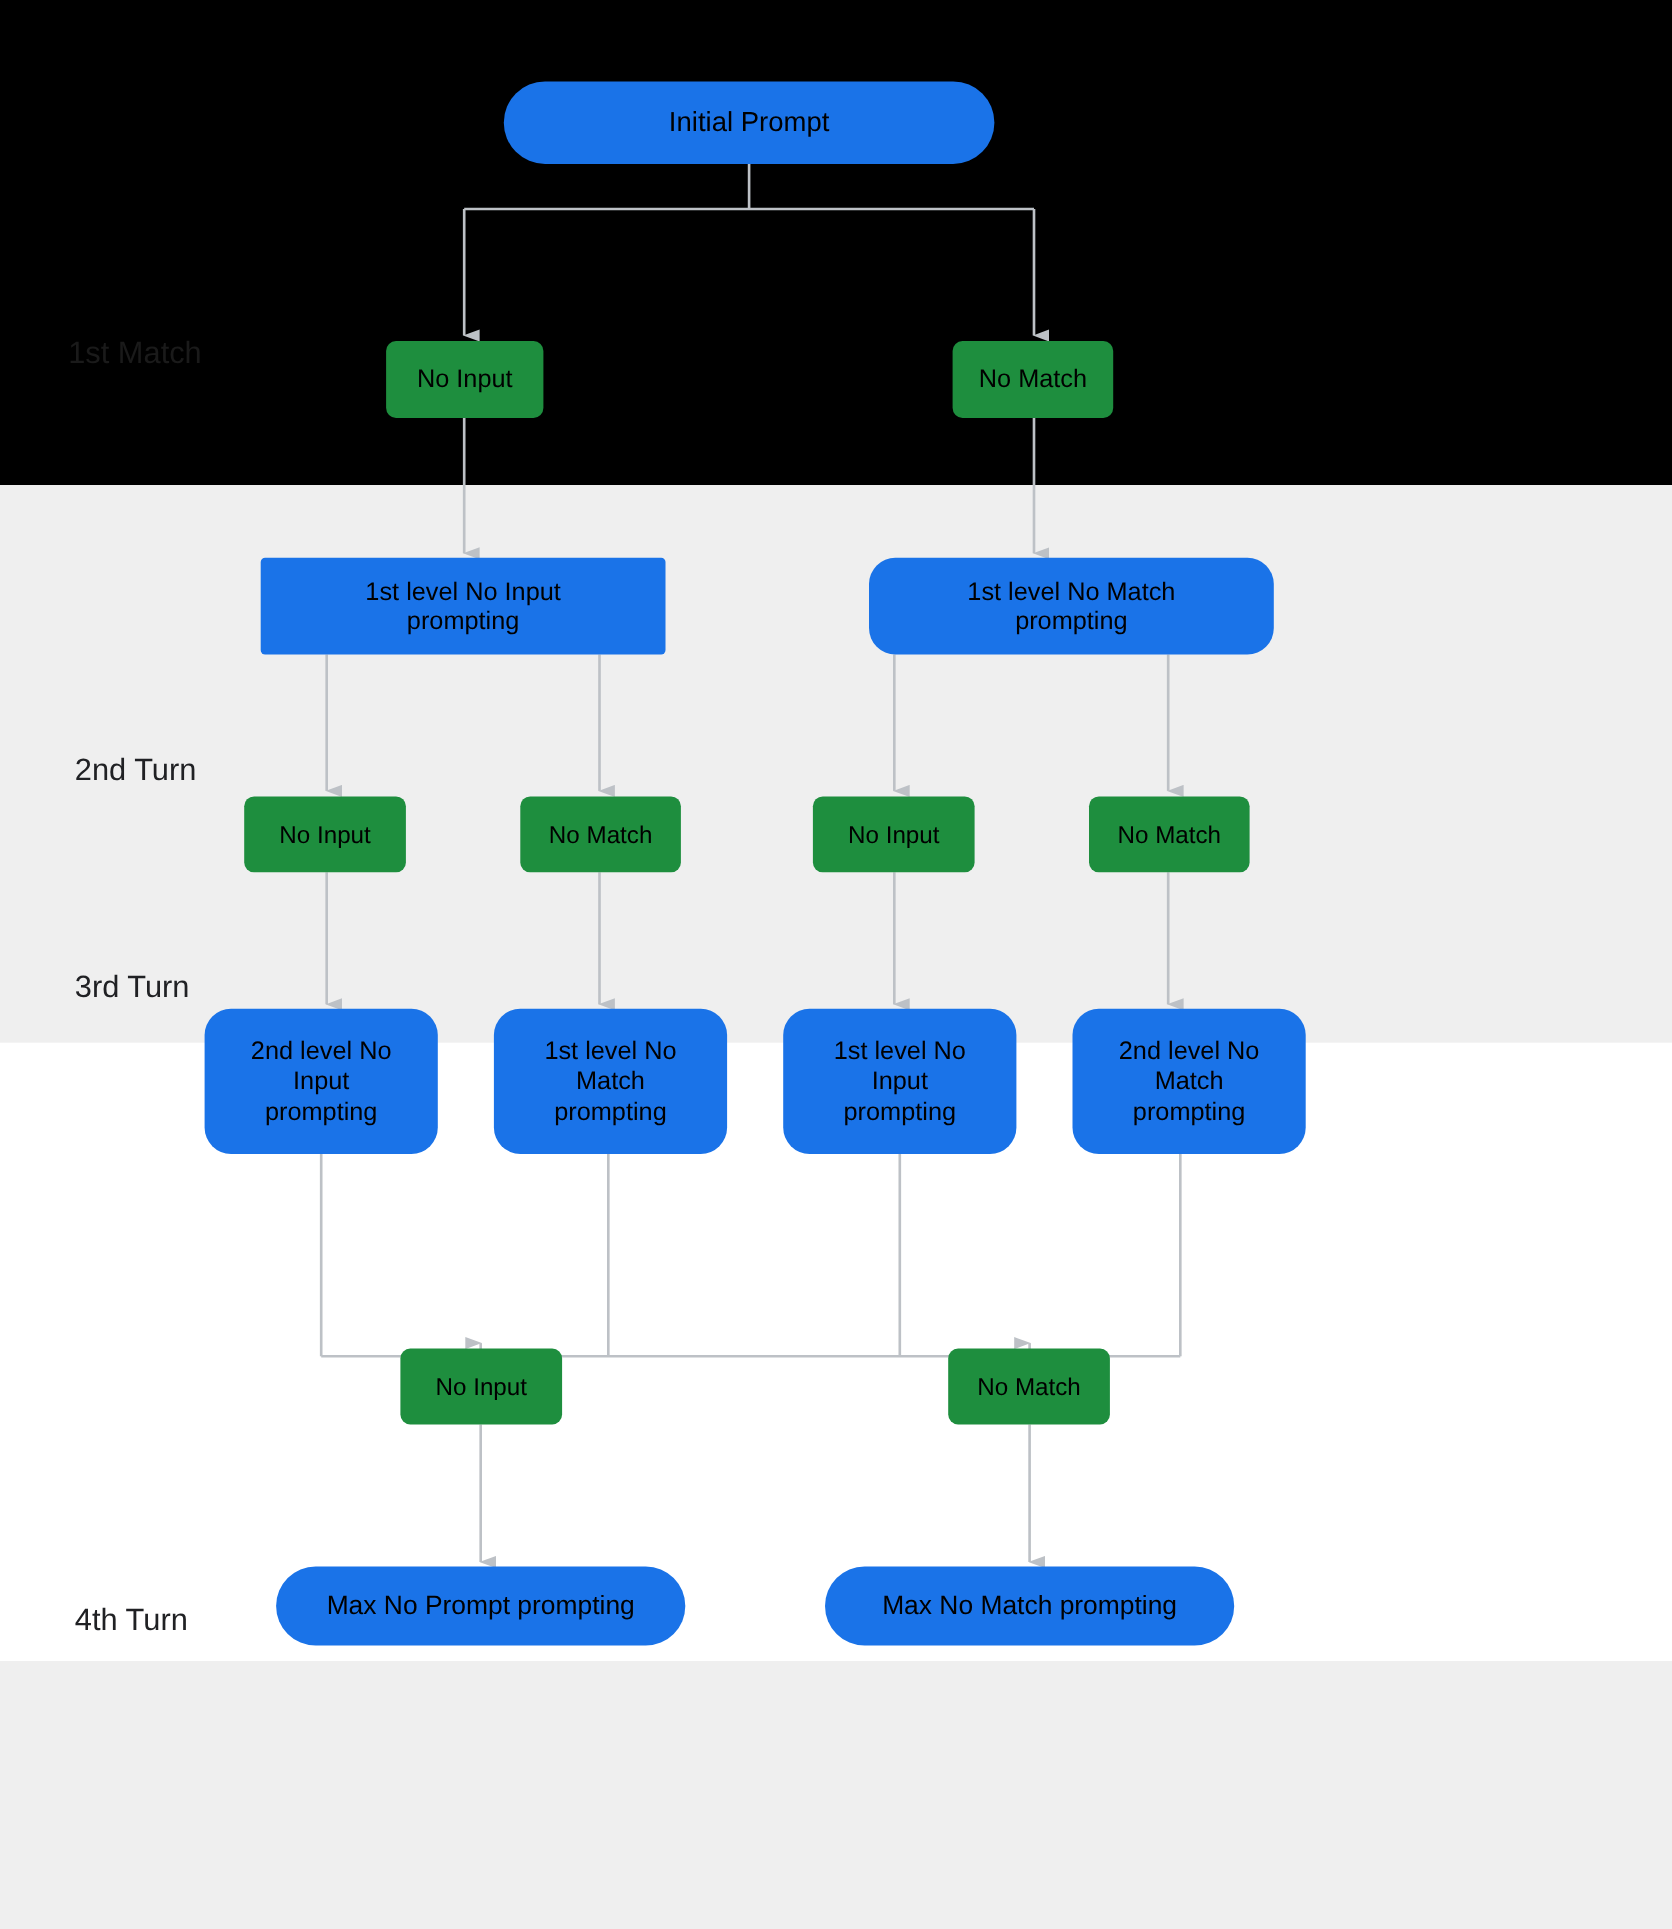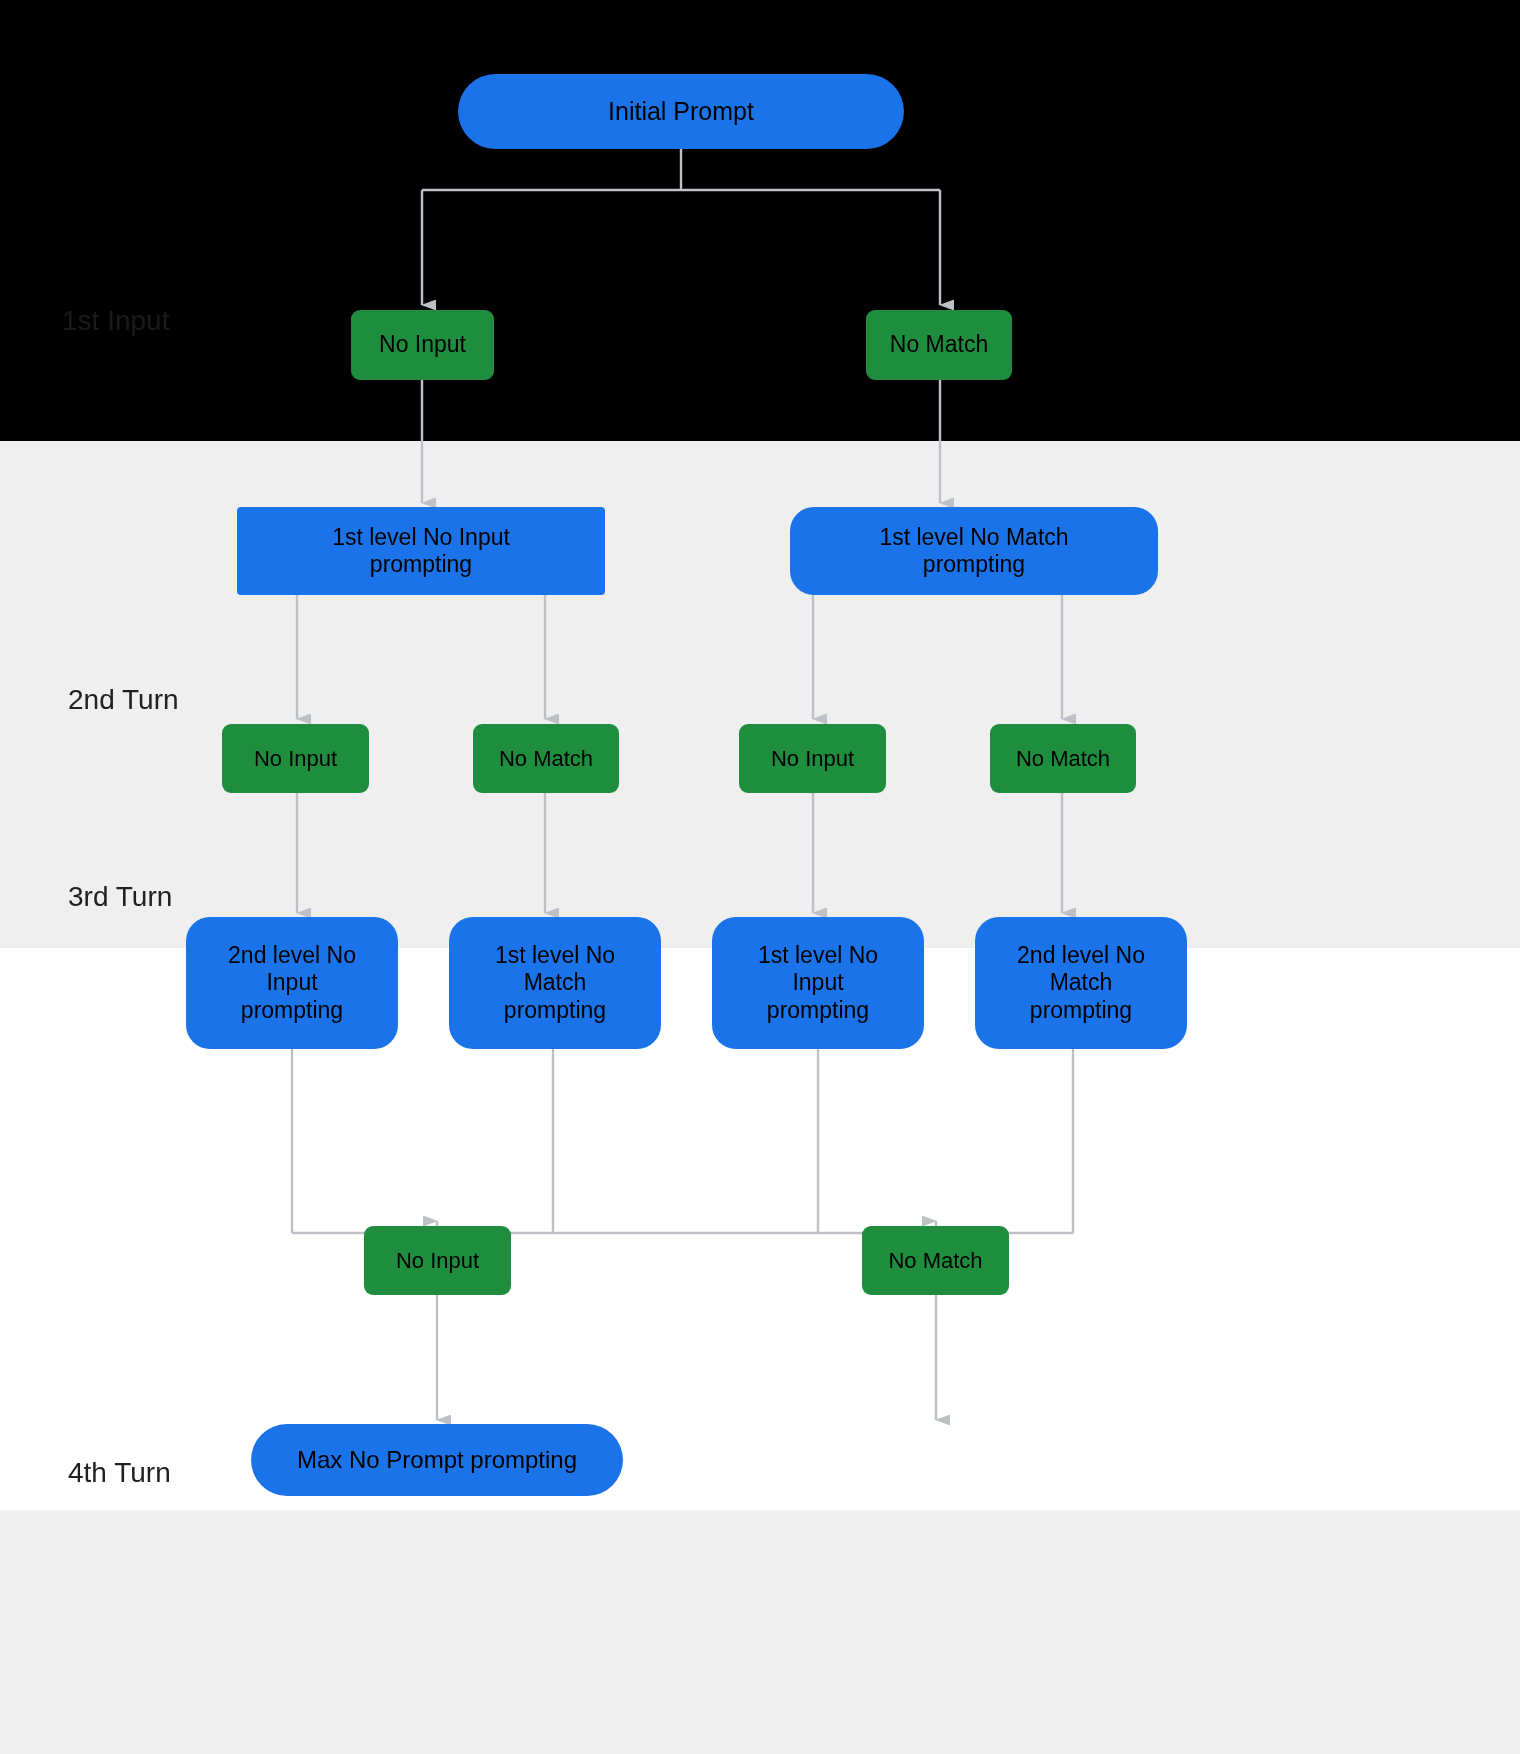--- a/index.html
+++ b/index.html
@@ -103,21 +103,21 @@
       <path d="M292,1233 L1073,1233"></path>
 
       <path d="M437,1233 L437,1221" marker-end="url(#arrowhead)"></path>
       <path d="M936,1233 L936,1221" marker-end="url(#arrowhead)"></path>
 
       <path d="M437,1295 L437,1420" marker-end="url(#arrowhead)"></path>
       <path d="M936,1295 L936,1420" marker-end="url(#arrowhead)"></path>
     </g>
   </svg>
 
-  <div class="turn-label dark-bg" style="left:62px;top:305px;">1st Input</div>
+  <div class="turn-label dark-bg" style="left:62px;top:305px;">1st Match</div>
   <div class="turn-label" style="left:68px;top:684px;">2nd Turn</div>
   <div class="turn-label" style="left:68px;top:881px;">3rd Turn</div>
   <div class="turn-label" style="left:68px;top:1457px;">4th Turn</div>
 
   <div class="node blue" style="left:458px;top:74px;width:446px;height:75px;border-radius:38px;font-size:25px;">Initial Prompt</div>
 
   <div class="node green" style="left:351px;top:310px;width:143px;height:70px;border-radius:9px;font-size:23px;">No Input</div>
   <div class="node green" style="left:866px;top:310px;width:146px;height:70px;border-radius:9px;font-size:23px;">No Match</div>
 
   <div class="node blue" style="left:237px;top:507px;width:368px;height:88px;border-radius:4px;font-size:23px;">1st level No Input
@@ -140,14 +140,15 @@
 Input
 prompting</div>
   <div class="node blue" style="left:975px;top:917px;width:212px;height:132px;border-radius:24px;font-size:23px;">2nd level No
 Match
 prompting</div>
 
   <div class="node green" style="left:364px;top:1226px;width:147px;height:69px;border-radius:9px;font-size:22px;">No Input</div>
   <div class="node green" style="left:862px;top:1226px;width:147px;height:69px;border-radius:9px;font-size:22px;">No Match</div>
 
   <div class="node blue" style="left:251px;top:1424px;width:372px;height:72px;border-radius:36px;font-size:24px;">Max No Prompt prompting</div>
+  <div class="node blue" style="left:750px;top:1424px;width:372px;height:72px;border-radius:36px;font-size:24px;">Max No Match prompting</div>
 
 </div>
 
 </body></html>

